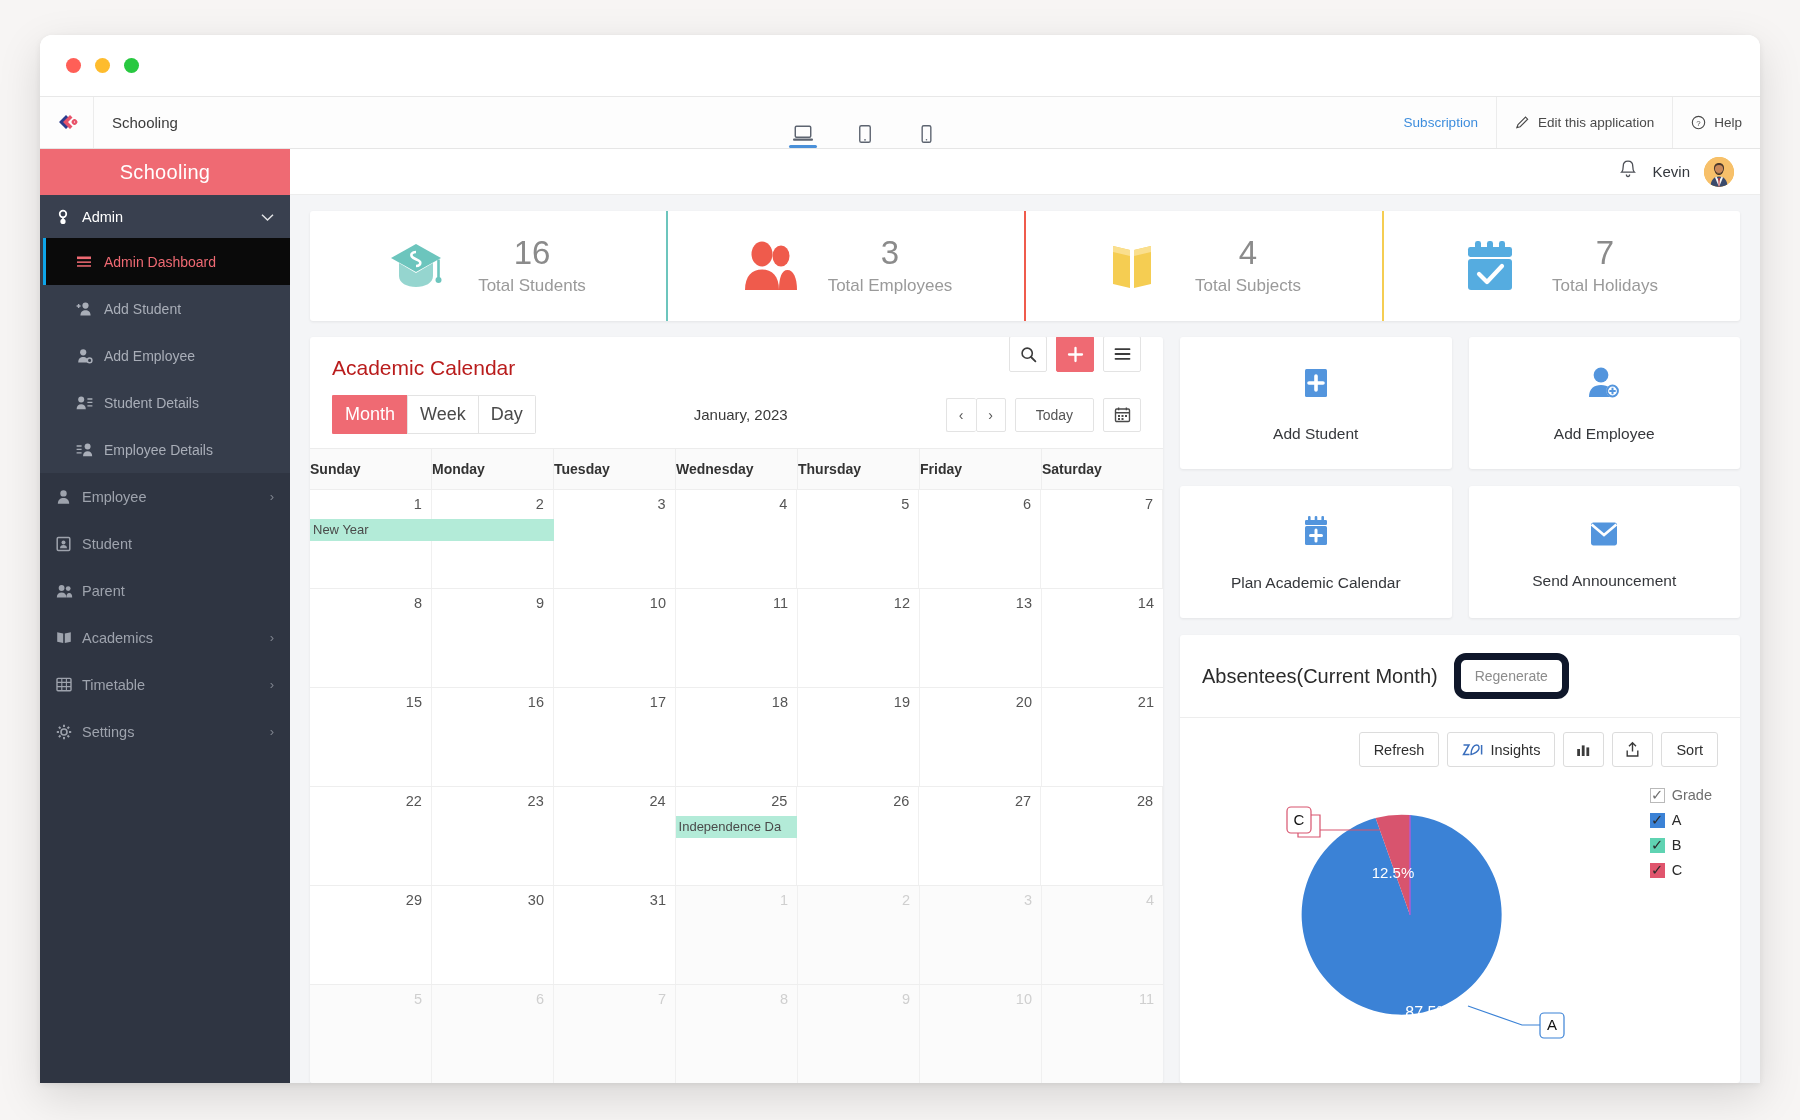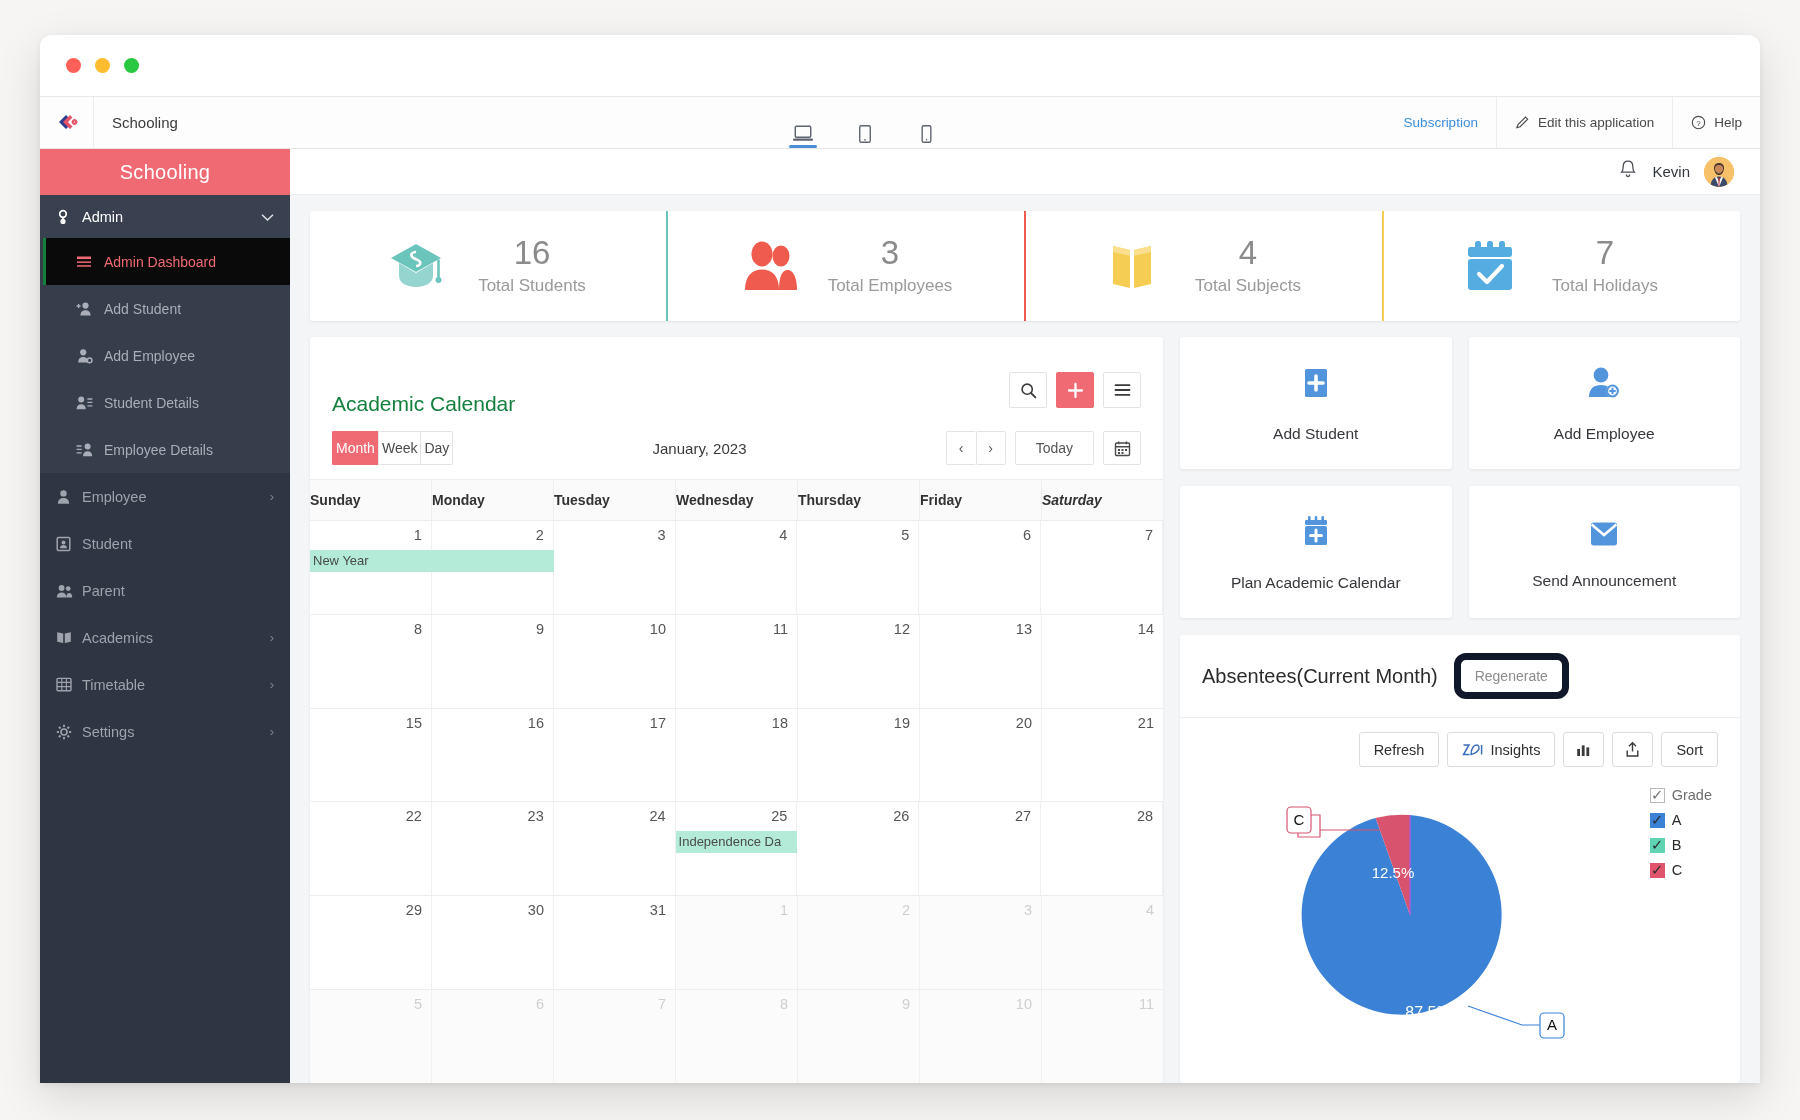--- a/index.html
+++ b/index.html
@@ -81,21 +81,21 @@
   }
   .nav-group-head .ico { width: 26px; display:flex; align-items:center; }
   .nav-group-head .chev { margin-left: auto; opacity: .85; }
   .nav-sub { background: #363d4b; border-left: 3px solid transparent; }
   .nav-item {
     height: 47px; display: flex; align-items: center;
     padding: 0 16px 0 33px; font-size: 14px; color: #a9aeb8; cursor: pointer;
   }
   .nav-item .ico { width: 28px; display: flex; align-items: center; }
   .nav-item.active {
-    background: #0a0a0a; color: #ef6a73; border-left: 3px solid #15803d;
+    background: #0a0a0a; color: #ef6a73; border-left: 3px solid #0ea5e9;
     padding-left: 30px;
   }
   .nav-root {
     height: 47px; display: flex; align-items: center;
     padding: 0 16px; font-size: 14.5px; color: #9ea3ad; cursor: pointer;
   }
   .nav-root .ico { width: 26px; display: flex; align-items: center; }
   .nav-root .chev { margin-left: auto; font-size: 13px; opacity: .7; }
 
   
@@ -132,37 +132,37 @@
   .stat .txt { text-align: center; min-width: 118px; }
 
   
   .lower { display: flex; gap: 17px; height: calc(100% - 126px); }
   .cal-card {
     flex: 1; background: #fff; border-radius: 3px;
     box-shadow: 0 1px 3px rgba(0,0,0,0.07); display: flex; flex-direction: column;
     overflow: hidden;
   }
   .cal-head { padding: 19px 22px 0 22px; }
-  .cal-title { font-size: 21px; color: #15803d; margin-top: 36px; }
+  .cal-title { font-size: 21px; color: #b91c1c; }
   .cal-toolbar-abs { position: relative; }
   .cal-tools {
     position: absolute; right: 0; top: -44px; display: flex; gap: 9px;
   }
   .tbtn {
     width: 38px; height: 36px; border: 1px solid #e3e3e3; background: #fff;
     display: flex; align-items: center; justify-content: center; cursor: pointer;
     border-radius: 2px;
   }
   .tbtn.accent { background: #ef6a73; border-color: #ef6a73; }
   .cal-controls {
     display: flex; align-items: center; padding: 15px 22px 14px 22px;
   }
   .seg { display: flex; border-radius: 2px; overflow: hidden; }
   .seg div {
-    padding: 8px 3px; font-size: 14px; border: 1px solid #e3e3e3;
+    padding: 8px 12px; font-size: 18px; border: 1px solid #e3e3e3;
     border-right: none; background: #fff; color: #4a4a4a; cursor: pointer;
   }
   .seg div:last-child { border-right: 1px solid #e3e3e3; }
   .seg div.on { background: #ef6a73; color: #fff; border-color: #ef6a73; }
   .cal-month { flex: 1; text-align: center; font-size: 15px; color: #3a3a3a; }
   .navgrp { display: flex; gap: 9px; }
   .nbtn {
     border: 1px solid #e3e3e3; background: #fff; color: #555;
     display: flex; align-items: center; justify-content: center;
     font-size: 14px; cursor: pointer; border-radius: 2px;
@@ -171,21 +171,21 @@
   .nbtn.arrow.first { border-right: none; }
   .nbtn.today { padding: 0 20px; height: 34px; }
   .nbtn.pick { width: 38px; height: 34px; }
 
   .cal-grid { flex: 1; display: flex; flex-direction: column; border-top: 1px solid #ececec; }
   .cal-hrow { display: flex; background: #fafafa; }
   .cal-hrow div {
     flex: 1; padding: 12px 0; font-size: 14px;
     color: #333; font-weight: bold; border-right: 1px solid #eeeeee;
   }
-  .cal-hrow div:last-child { border-right: none; font-style: italic; }
+  .cal-hrow div:last-child { border-right: none; }
   .cal-week { flex: 1; display: flex; border-top: 1px solid #eeeeee; position: relative; }
   .cal-day {
     flex: 1; border-right: 1px solid #f0f0f0; padding: 6px 9px 0 0;
     text-align: right; font-size: 14.5px; color: #555; position: relative;
   }
   .cal-day:last-child { border-right: none; }
   .cal-day.muted { color: #cfcfcf; background: #fbfbfb; }
   .evt {
     position: absolute; height: 22px; line-height: 22px;
     background: #b3ebd8; color: #4a4a4a; font-size: 13px;

